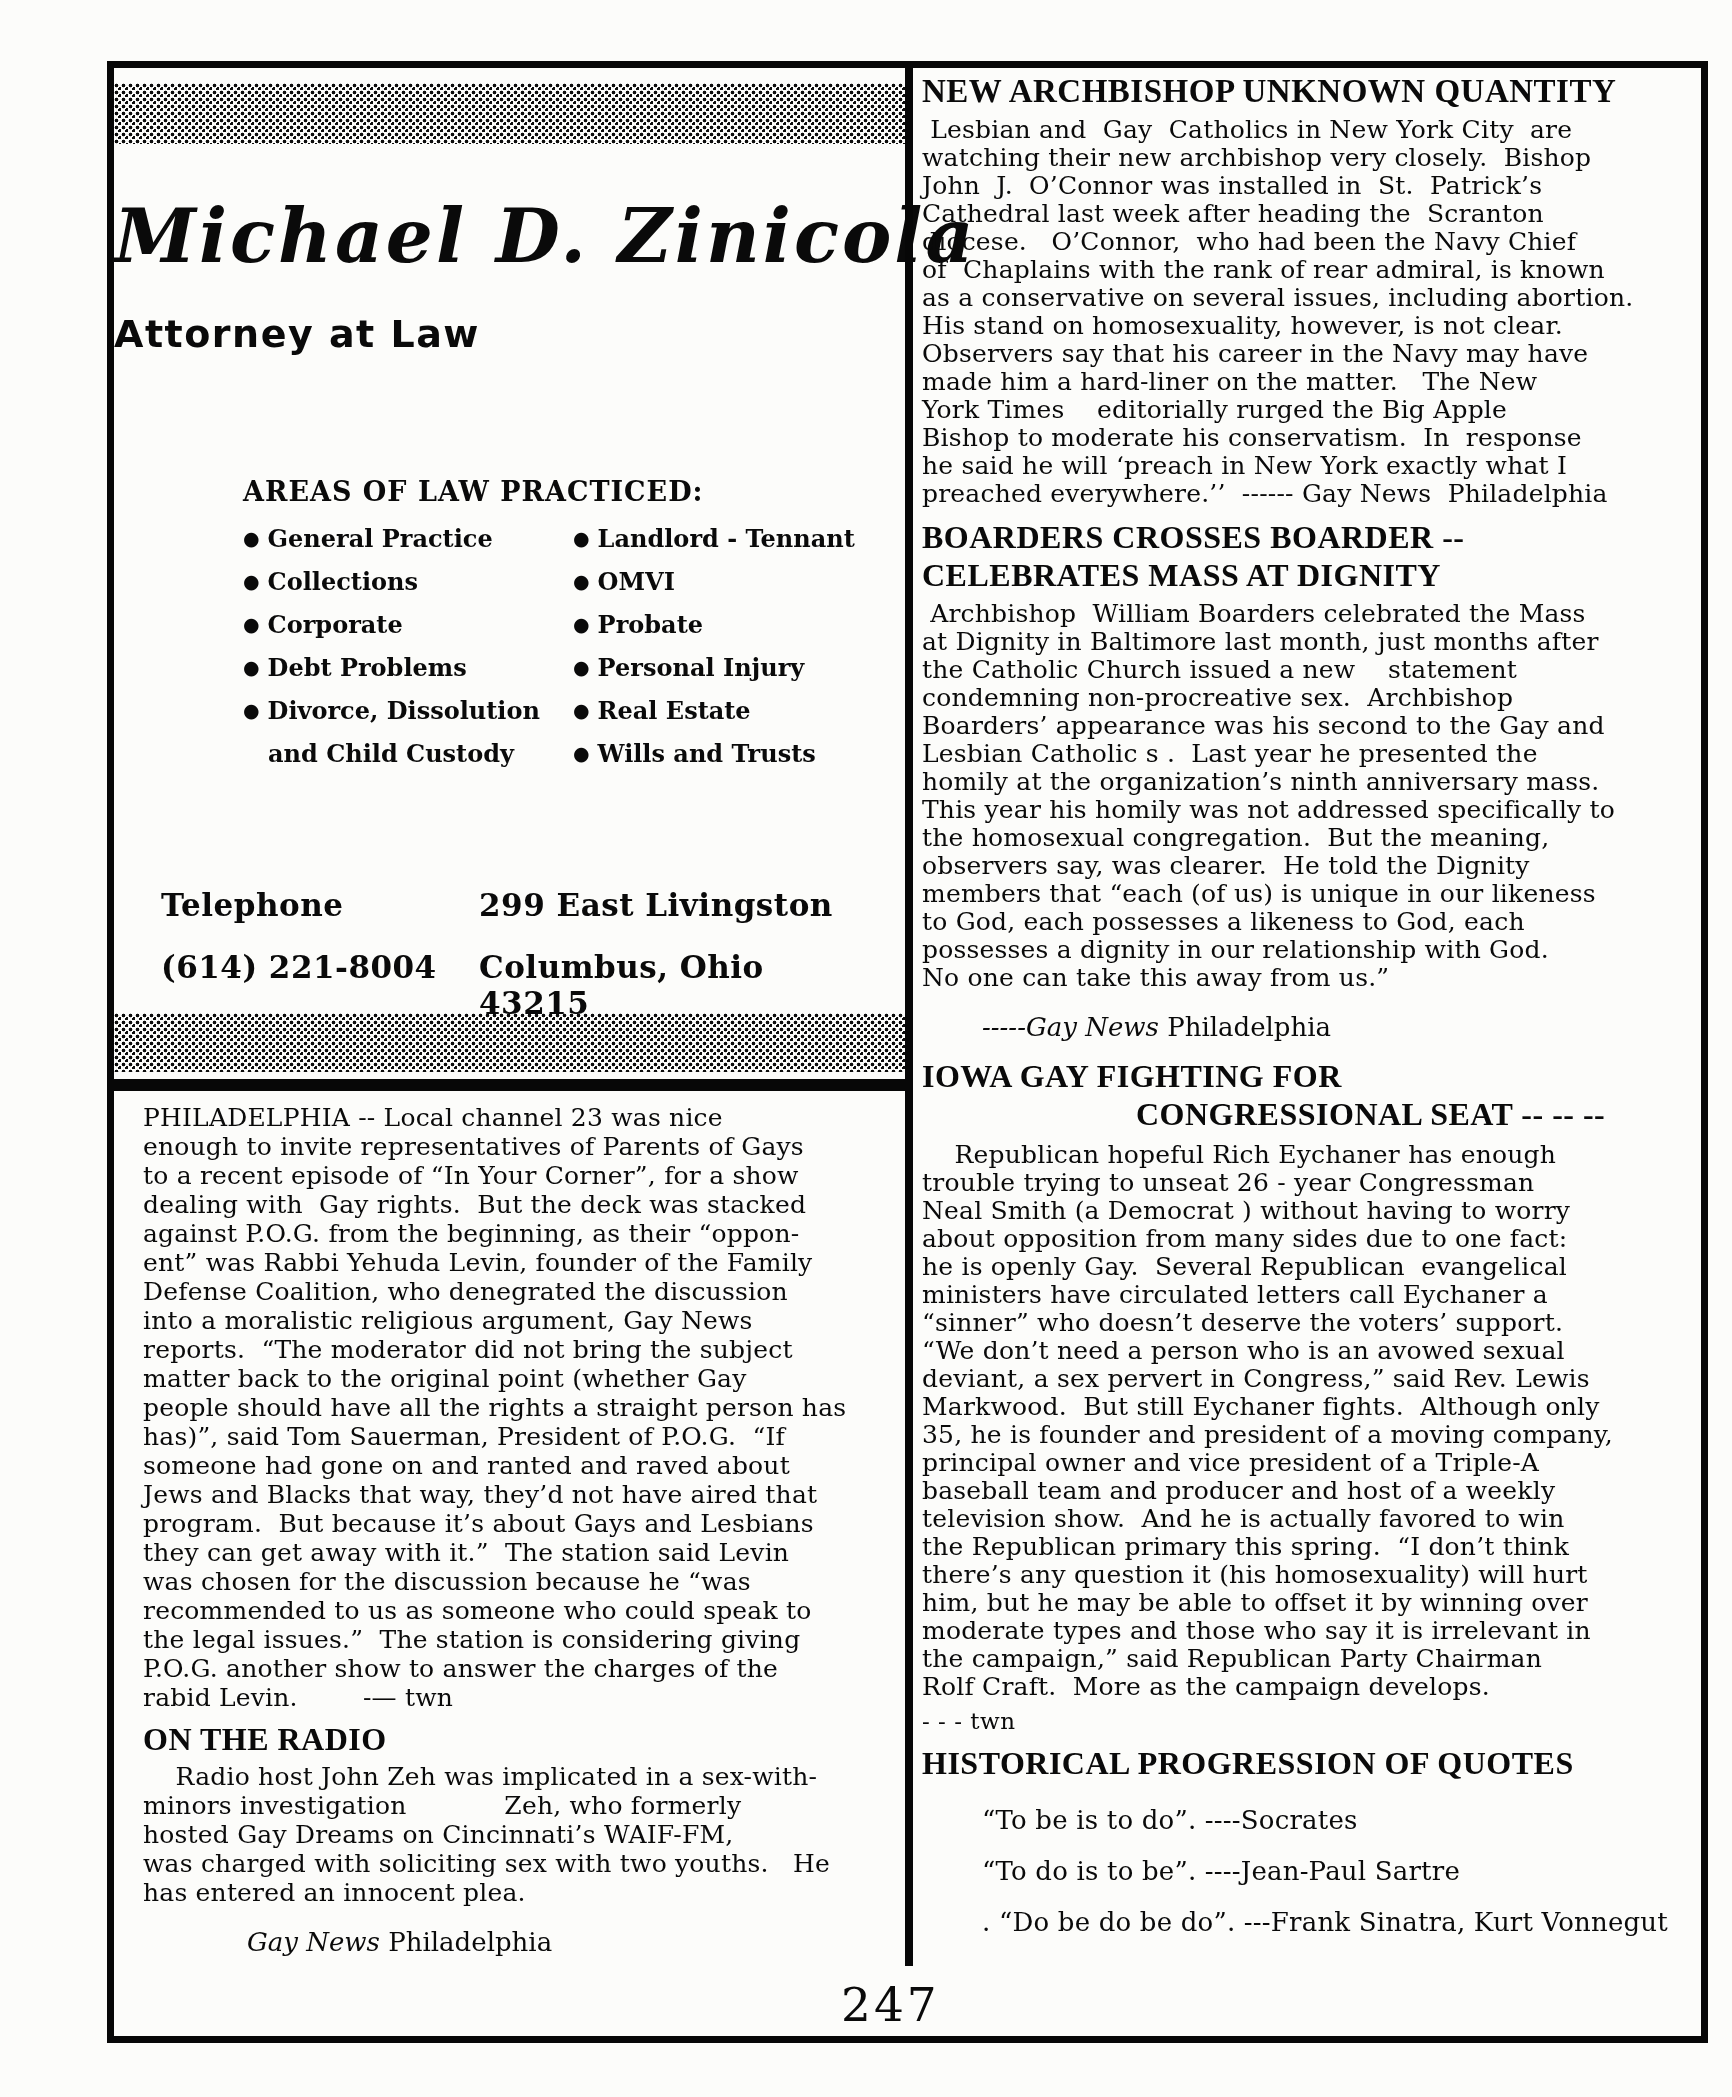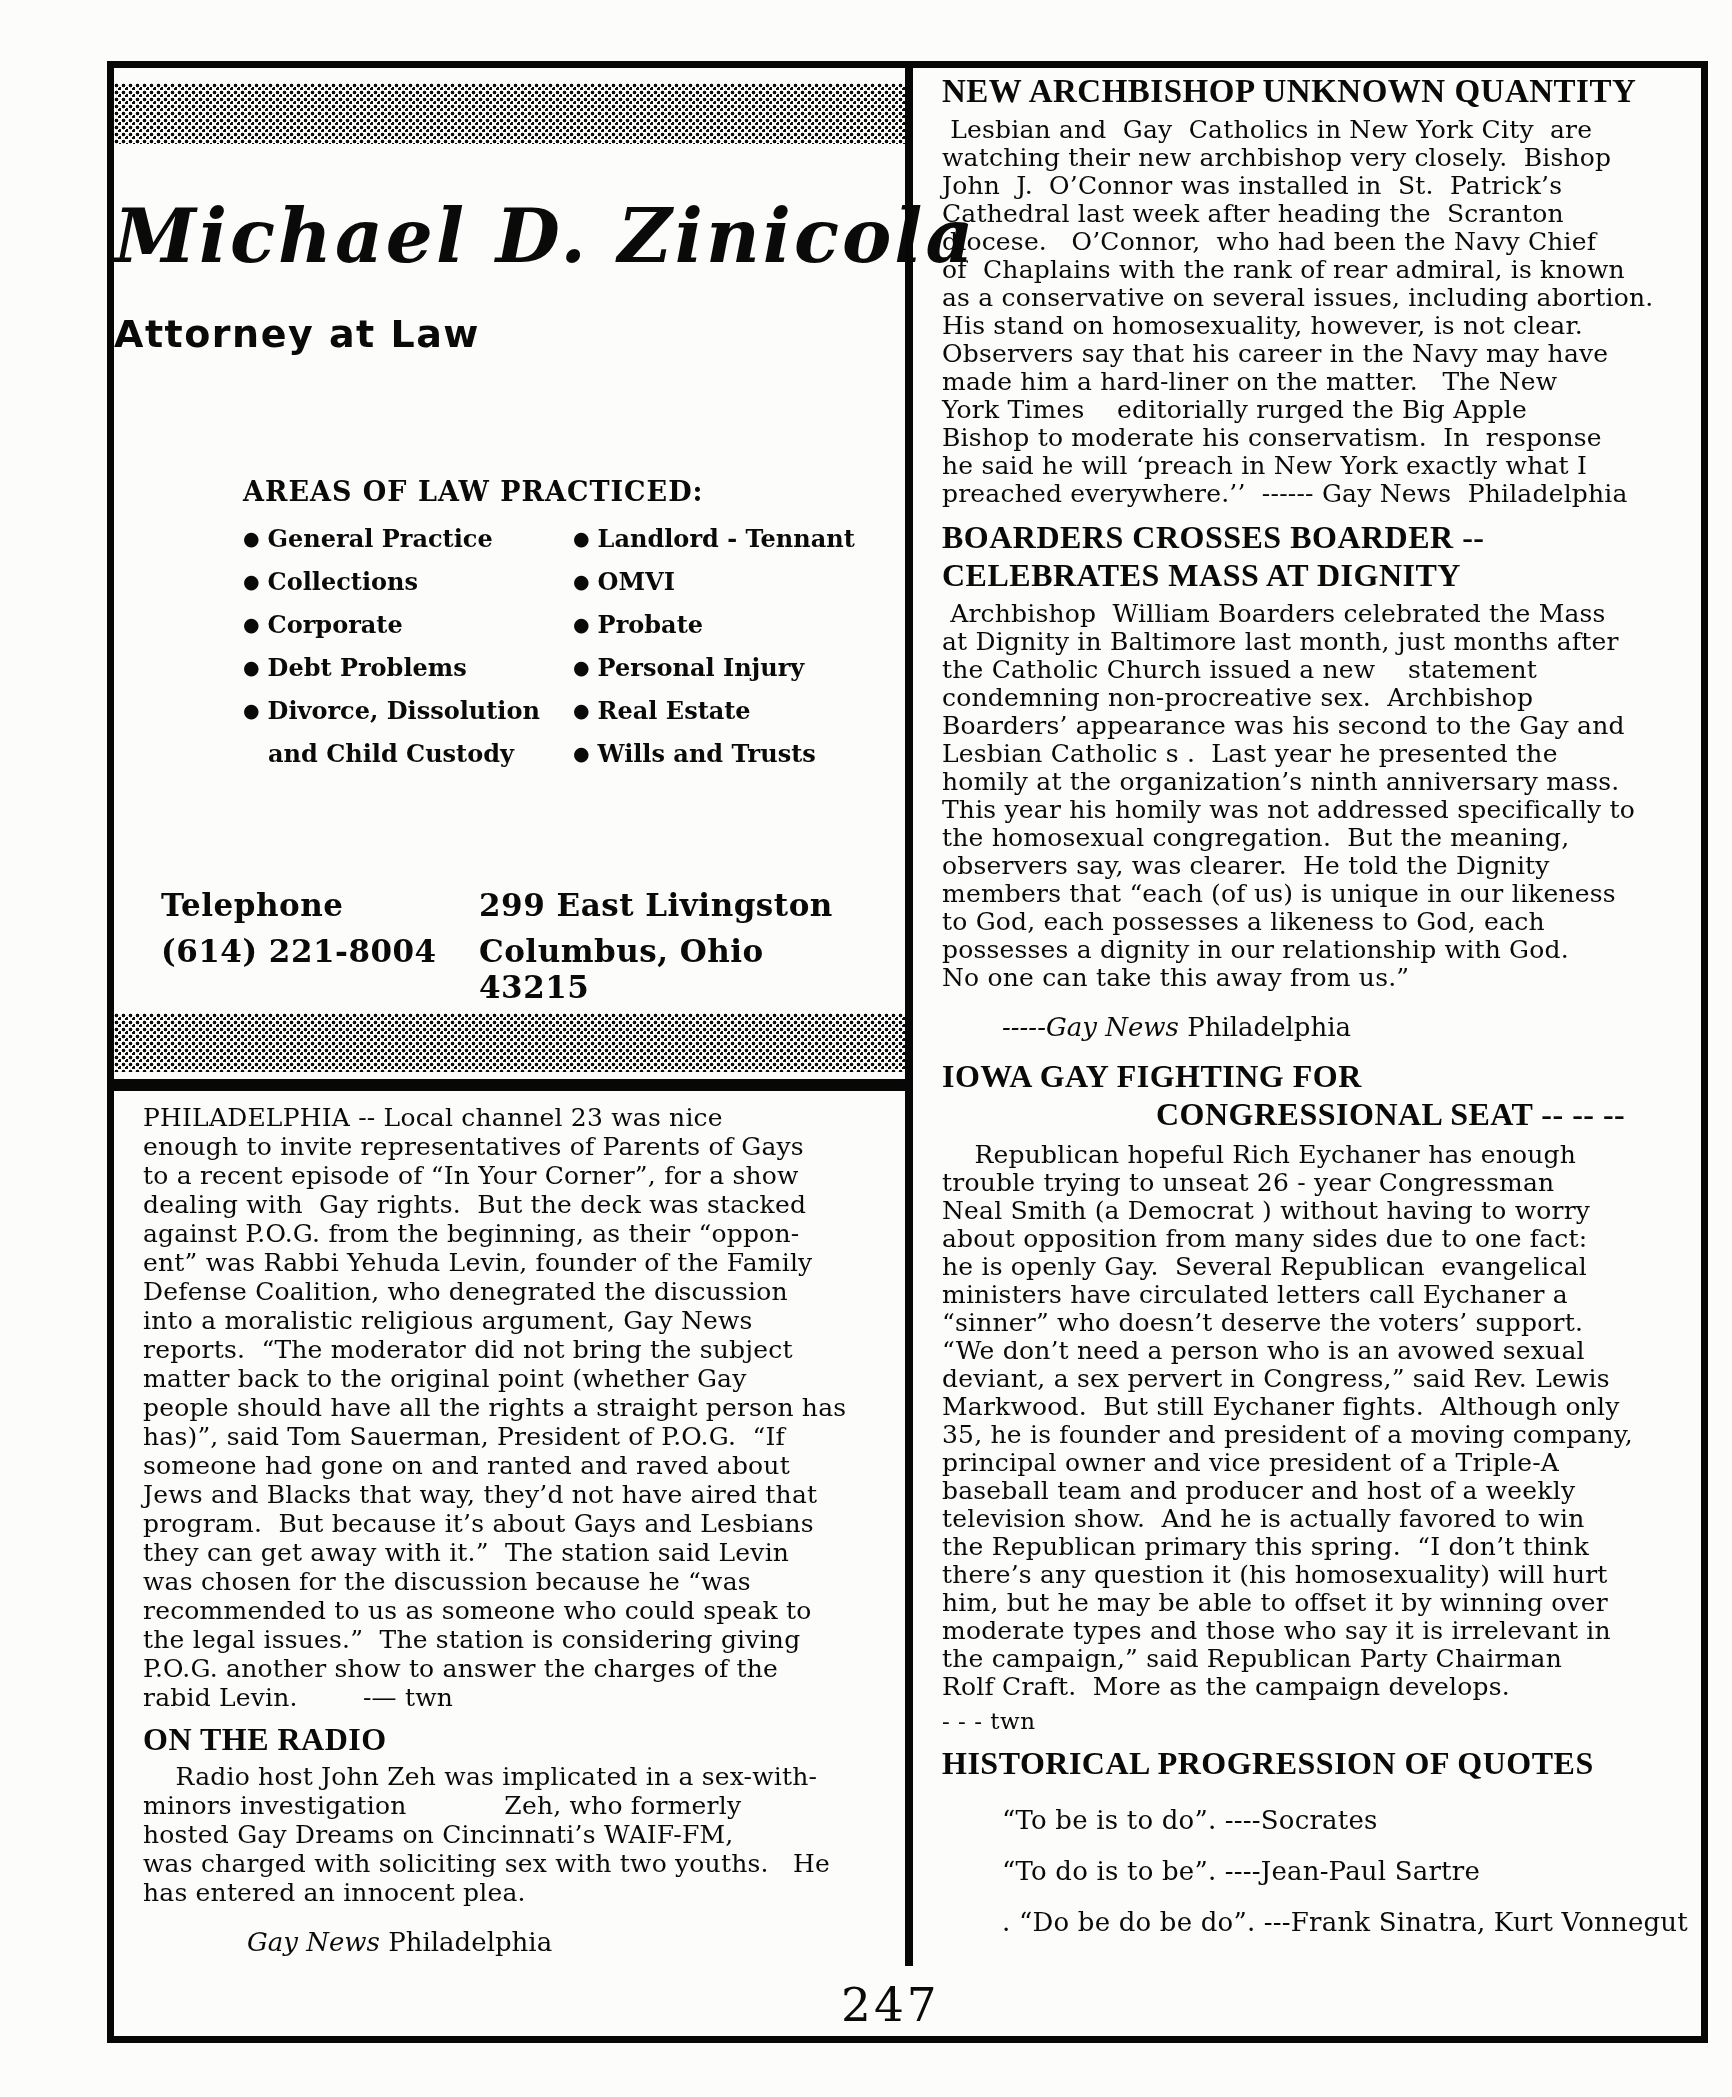--- a/index.html
+++ b/index.html
@@ -12,21 +12,21 @@
     position:absolute; left:107px; top:61px; width:1601px; height:1982px;
     border:7.5px solid #070707; box-sizing:border-box;
   }
   .divider {
     position:absolute; left:791px; top:0; width:8.4px; height:1898px;
     background:#070707;
   }
   .col-left { position:absolute; left:0; top:0; width:791px; height:100%; }
   .col-right {
     position:absolute; left:800px; right:0; top:0; height:100%;
-    padding:0 13px 0 28px; box-sizing:border-box;
+    padding:0 13px 0 8px; box-sizing:border-box;
   }
   
   .halftone {
     position:absolute; left:0; width:100%;
     background-image:
       radial-gradient(circle at 2.5px 2.5px, #0d0d0d 1.7px, transparent 2.1px),
       radial-gradient(circle at 6px 6px, #0d0d0d 1.7px, transparent 2.1px);
     background-size:7px 7px;
   }
   .halftone.top    { top:15px;  height:61px; }
@@ -48,21 +48,21 @@
   .areas-grid {
     position:absolute; top:456px; left:129px; width:641px;
     display:grid; grid-template-columns:330px 1fr; row-gap:13px;
     font-weight:bold; font-size:24px; line-height:30px;
   }
   .area-item { display:flex; align-items:flex-start; }
   .area-item .bullet { margin-right:8px; font-size:19px; line-height:29px; }
   .area-cont { padding-left:25px; }
   .contact {
     position:absolute; top:819px; left:47px; width:721px;
-    display:grid; grid-template-columns:318px 1fr; row-gap:10px;
+    display:grid; grid-template-columns:318px 1fr; row-gap:26px;
     font-weight:bold; font-size:31px; letter-spacing:0.5px;
   }
   .ad-separator {
     position:absolute; top:1011px; left:0; width:100%; height:12px;
     background:#070707;
   }
   
   .articles-left {
     position:absolute; top:1023px; left:0; width:100%;
     padding:6px 22.4px 0 29px; box-sizing:border-box;

